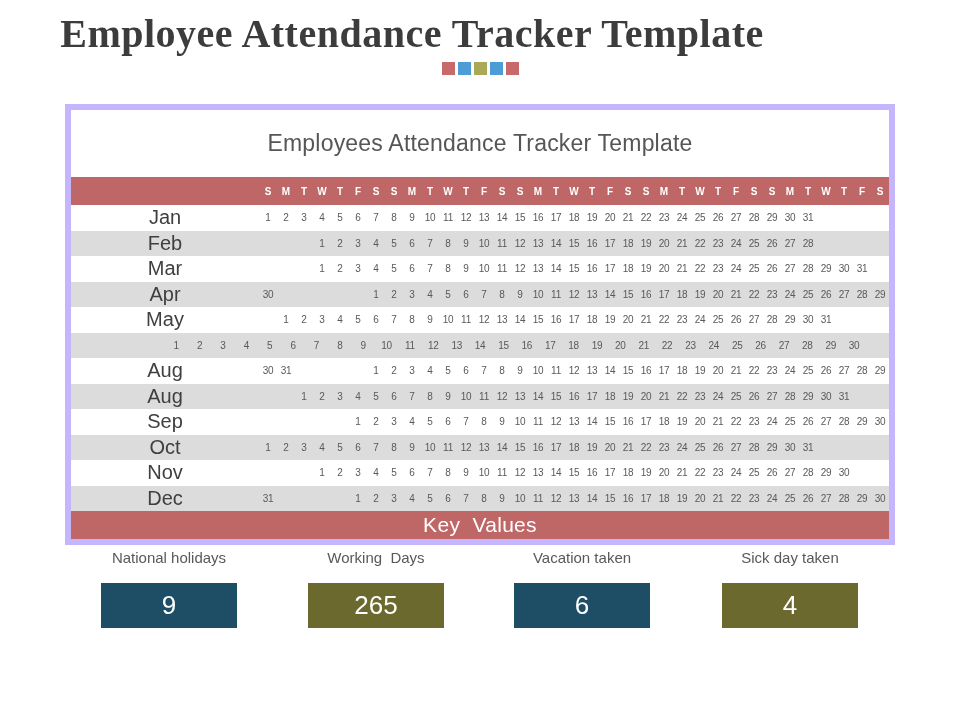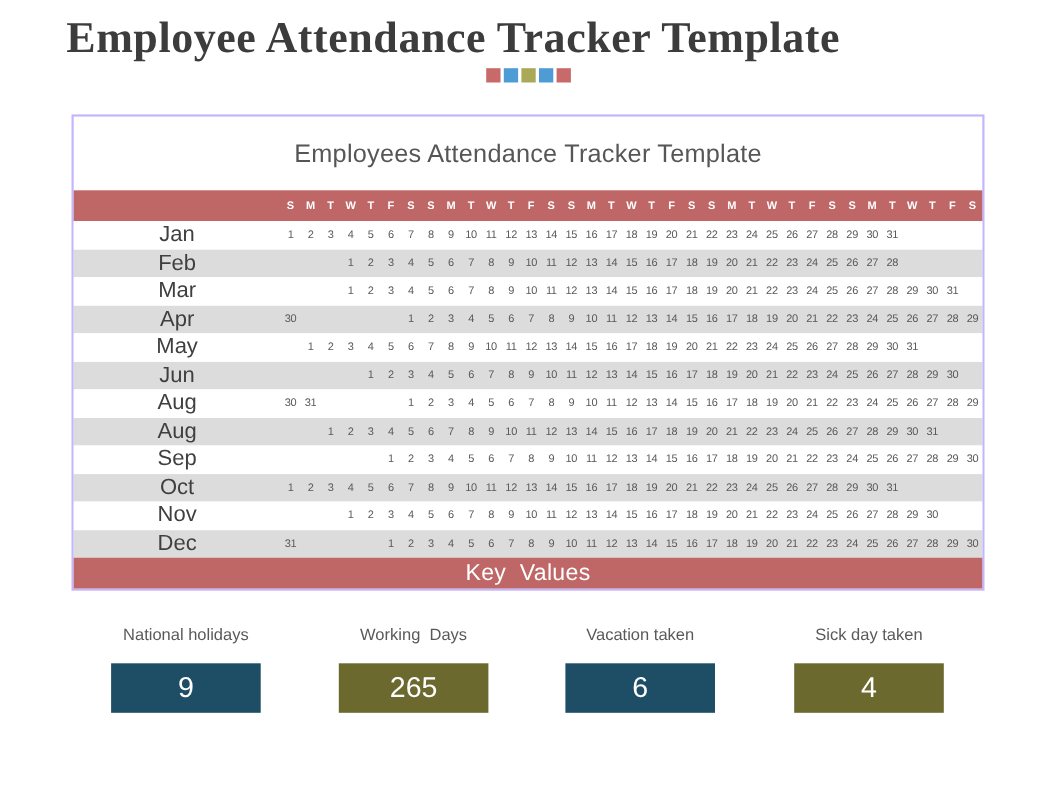--- a/index.html
+++ b/index.html
@@ -10,21 +10,21 @@
   
   .page-title { position:absolute; top:10px; left:0; width:824px; text-align:center;
     font-family:"Liberation Serif","DejaVu Serif",serif; font-weight:700;
     font-size:40px; color:#3c3c3c; letter-spacing:.5px; }
   .dots { position:absolute; top:62px; left:0; width:960px; display:flex;
     justify-content:center; gap:3px; }
   .dots span { width:13px; height:13px; display:inline-block; }
 
   
   .card { position:absolute; left:65px; top:104px; width:830px;
-    background:#fff; border:2px solid #c4b5fd; }
+    background:#fff; border:6px solid #c4b5fd; }
   .card-title { height:67px; display:flex; align-items:center; justify-content:center;
     font-size:23px; color:#565656; letter-spacing:.2px; }
 
   .grid-row { display:flex; width:100%; }
   .label-col { width:188px; flex:0 0 188px; display:flex; align-items:center;
     justify-content:center; }
   .cells { flex:1; display:flex; }
   .cells > div { flex:1; display:flex; align-items:center; justify-content:center; }
 
   .dow-row { height:28px; background:#bf6666; }
@@ -33,21 +33,21 @@
   .month-row { height:25.5px; background:#ffffff; }
   .month-row.alt { background:#dcdcdc; }
   .month-label { font-size:20px; color:#3f3f3f; }
   .month-row .cells > div { font-size:10px; color:#595959; letter-spacing:-0.3px; }
 
   .key-band { height:28px; background:#bf6666; display:flex; align-items:center;
     justify-content:center; }
   .key-band span { color:#ffffff; font-size:21px; white-space:pre; letter-spacing:.3px; }
 
   
-  .stats { position:absolute; top:569px; left:0; width:960px; height:120px; }
+  .stats { position:absolute; top:549px; left:0; width:960px; height:120px; }
   .stat { position:absolute; width:136px; text-align:center; }
   .stat-label { font-size:15px; color:#595959; white-space:pre; }
   .stat-box { margin-top:17px; height:45px; display:flex; align-items:center;
     justify-content:center; color:#ffffff; font-size:26px; }
 </style>
 </head>
 <body>
 
 <div class="slide">
 
@@ -299,21 +299,20 @@
             <div>28</div>
             <div>29</div>
             <div>30</div>
             <div>31</div>
             <div></div>
             <div></div>
             <div></div>
           </div>
         </div>
         <div class="grid-row month-row alt">
-          <div class="label-col month-label">Jun</div>
           <div class="cells">
             <div></div>
             <div></div>
             <div></div>
             <div></div>
             <div>1</div>
             <div>2</div>
             <div>3</div>
             <div>4</div>
             <div>5</div>

